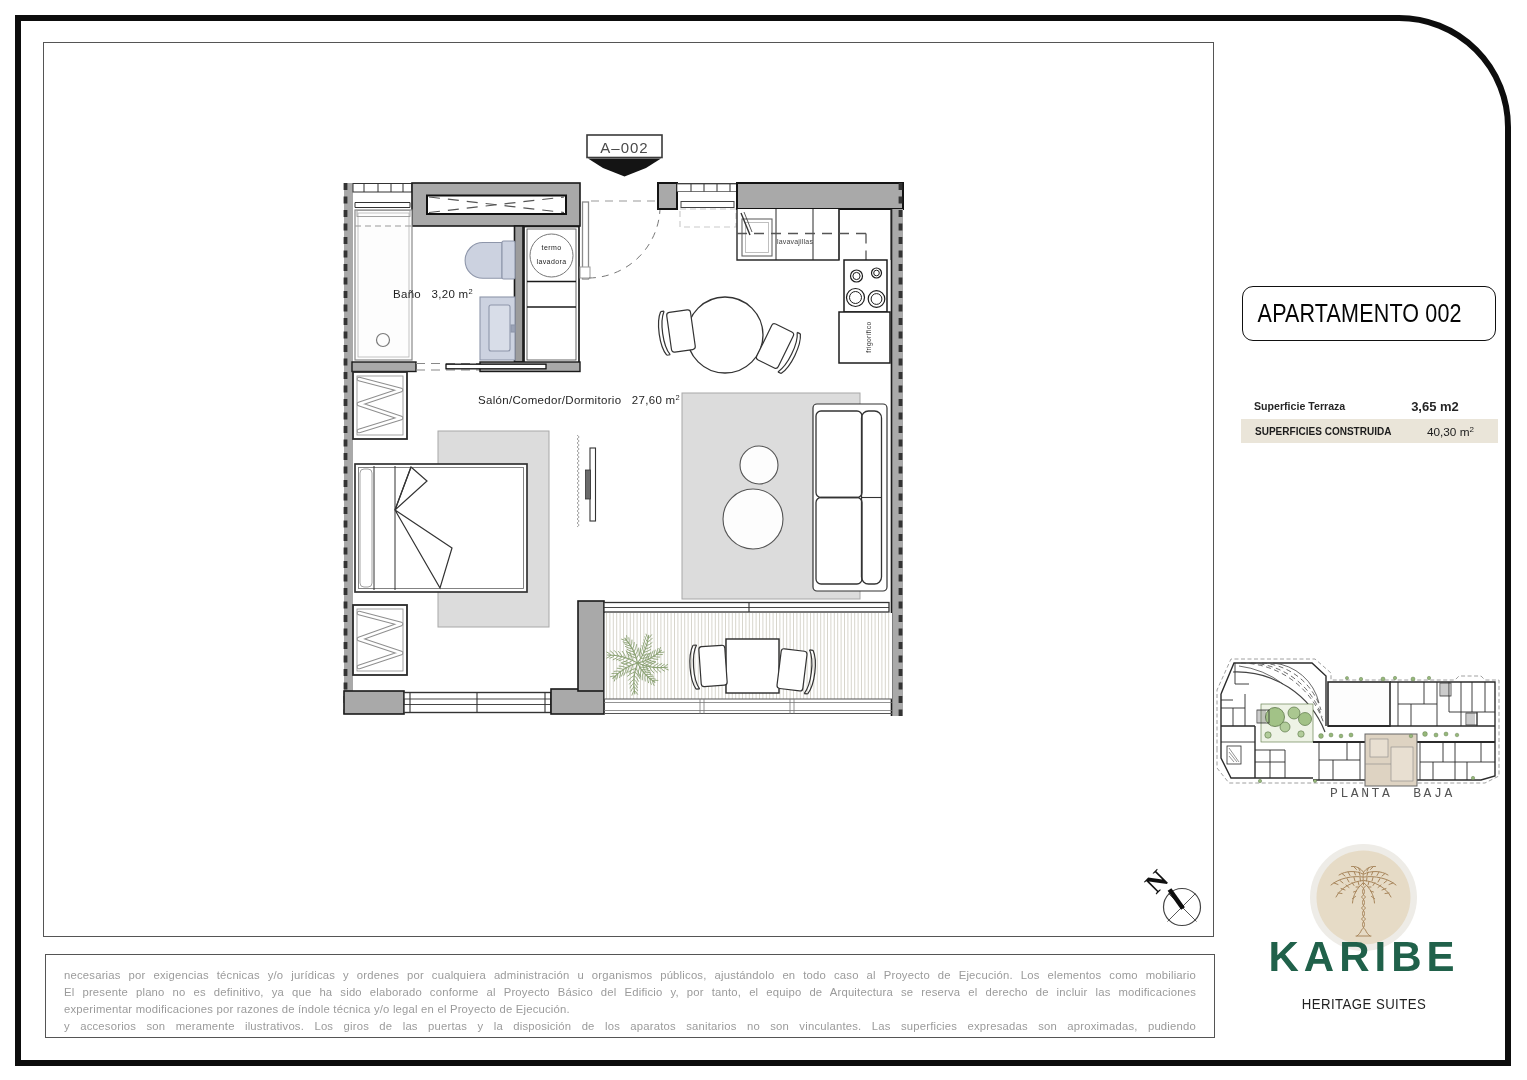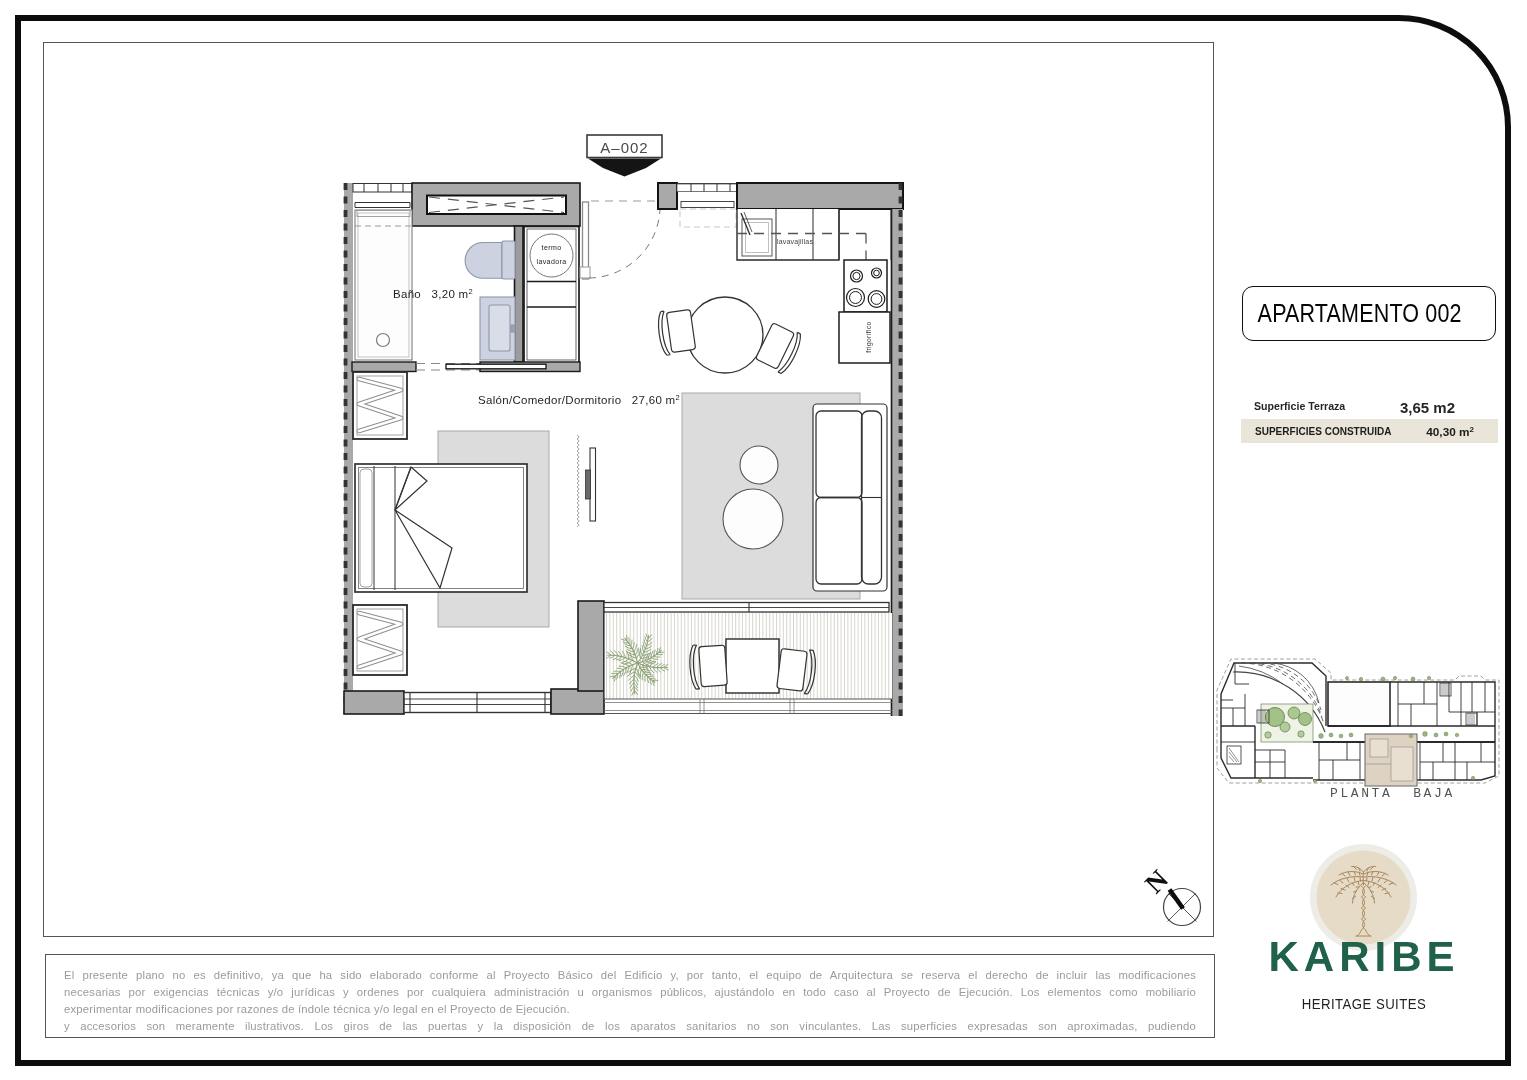--- a/index.html
+++ b/index.html
@@ -418,25 +418,25 @@
 <text x="1158" y="890" transform="rotate(-45 1158 883)" font-family="Liberation Serif" font-weight="bold" font-size="27" fill="#111" stroke="none" text-anchor="middle">N</text>
 </g>
 </g>
 </svg>
 
 <div class="abs" style="left:1242px;top:286px;width:254px;height:55px;border:1.5px solid #111;border-radius:11px;box-sizing:border-box;display:flex;align-items:center;justify-content:center;padding-right:19px;">
   <span style="font-size:25px;color:#050505;letter-spacing:0.2px;white-space:nowrap;display:inline-block;transform:scaleX(0.86);">APARTAMENTO 002</span>
 </div>
 
 <div class="abs" style="left:1254px;top:399px;font-size:11.8px;font-weight:600;color:#262626;transform:scaleX(0.9);transform-origin:0 0;white-space:nowrap;">Superficie Terraza</div>
-<div class="abs" style="left:1400px;top:399px;width:70px;text-align:left;font-size:15px;font-weight:600;color:#262626;">3,65 m2</div>
+<div class="abs" style="left:1400px;top:399px;width:70px;text-align:center;font-size:13px;font-weight:600;color:#262626;">3,65 m2</div>
 
 <div class="abs" style="left:1241px;top:419px;width:257px;height:24px;background:#eae5d9;"></div>
 <div class="abs" style="left:1255px;top:424px;font-size:11.8px;font-weight:bold;color:#1c1c1c;transform:scaleX(0.85);transform-origin:0 0;white-space:nowrap;">SUPERFICIES CONSTRUIDA</div>
-<div class="abs" style="left:1400px;top:424px;width:74px;text-align:right;font-size:11.8px;font-weight:bold;color:#1c1c1c;">40,30 m<sup style="font-size:8px;position:relative;top:1px;">2</sup></div>
+<div class="abs" style="left:1400px;top:424px;width:74px;text-align:right;font-size:11.8px;font-weight:normal;color:#1c1c1c;">40,30 m<sup style="font-size:8px;position:relative;top:1px;">2</sup></div>
 
 <svg class="abs" style="left:1215px;top:650px;" width="290" height="140" viewBox="0 0 290 140" fill="none">
 
 <path d="M 2 100 L 2 40 L 16 9 L 100 9 L 116 23 L 116 30 L 240 30 L 244 26 L 266 26 L 270 30 L 284 30 L 284 126 L 270 133 L 14 133 L 2 118 Z" stroke="#888" stroke-width="0.8" stroke-dasharray="4 2.5"></path>
 
 <g stroke="#2b2b2b" stroke-width="1.4">
 <path d="M 6 44 L 19 13 L 97 13 L 111 26 L 111 42 M 6 44 L 6 108 L 16 128 L 98 128 M 6 76 L 40 76 M 40 76 L 40 128"></path>
 </g>
 
 <g stroke="#444" stroke-width="0.8">
@@ -544,18 +544,18 @@
 
     <path d="M 60 46 C 54 51 50 58 49.5 66 M 49.5 61.5 L 52.5 59.5 M 50.5 55 L 53.5 54 M 53 50 L 55.5 50"></path>
     <path d="M 61 46 C 67 51 71 58 71.5 66 M 71.5 61.5 L 68.5 59.5 M 70.5 55 L 67.5 54 M 68 50 L 65.5 50"></path>
   </g>
 </svg>
 <div class="abs" style="left:1244px;top:933px;width:240px;text-align:center;font-weight:bold;font-size:42px;letter-spacing:5px;color:#20614a;">KARIBE</div>
 <div class="abs" style="left:1244px;top:995px;width:240px;text-align:center;font-size:15px;letter-spacing:0.5px;color:#222;transform:scaleX(0.88);transform-origin:50% 50%;">HERITAGE SUITES</div>
 
 <div class="abs" style="left:45px;top:954px;width:1170px;height:84px;border:1px solid #555;box-sizing:border-box;">
   <div style="margin:12px 18px 0 18px;font-size:11.3px;color:#9b9b9b;line-height:17px;letter-spacing:0.2px;">
+    <div style="text-align:justify;text-align-last:justify;">necesarias por exigencias técnicas y/o jurídicas y ordenes por cualquiera administración u organismos públicos, ajustándolo en todo caso al Proyecto de Ejecución. Los elementos como mobiliario</div>
     <div style="text-align:justify;text-align-last:justify;">El presente plano no es definitivo, ya que ha sido elaborado conforme al Proyecto Básico del Edificio y, por tanto, el equipo de Arquitectura se reserva el derecho de incluir las modificaciones</div>
-    <div style="text-align:justify;text-align-last:justify;">necesarias por exigencias técnicas y/o jurídicas y ordenes por cualquiera administración u organismos públicos, ajustándolo en todo caso al Proyecto de Ejecución. Los elementos como mobiliario</div>
     <div>experimentar modificaciones por razones de índole técnica y/o legal en el Proyecto de Ejecución.</div>
     <div style="text-align:justify;text-align-last:justify;">y accesorios son meramente ilustrativos. Los giros de las puertas y la disposición de los aparatos sanitarios no son vinculantes. Las superficies expresadas son aproximadas, pudiendo</div>
   </div>
 </div>
 
 </body></html>

